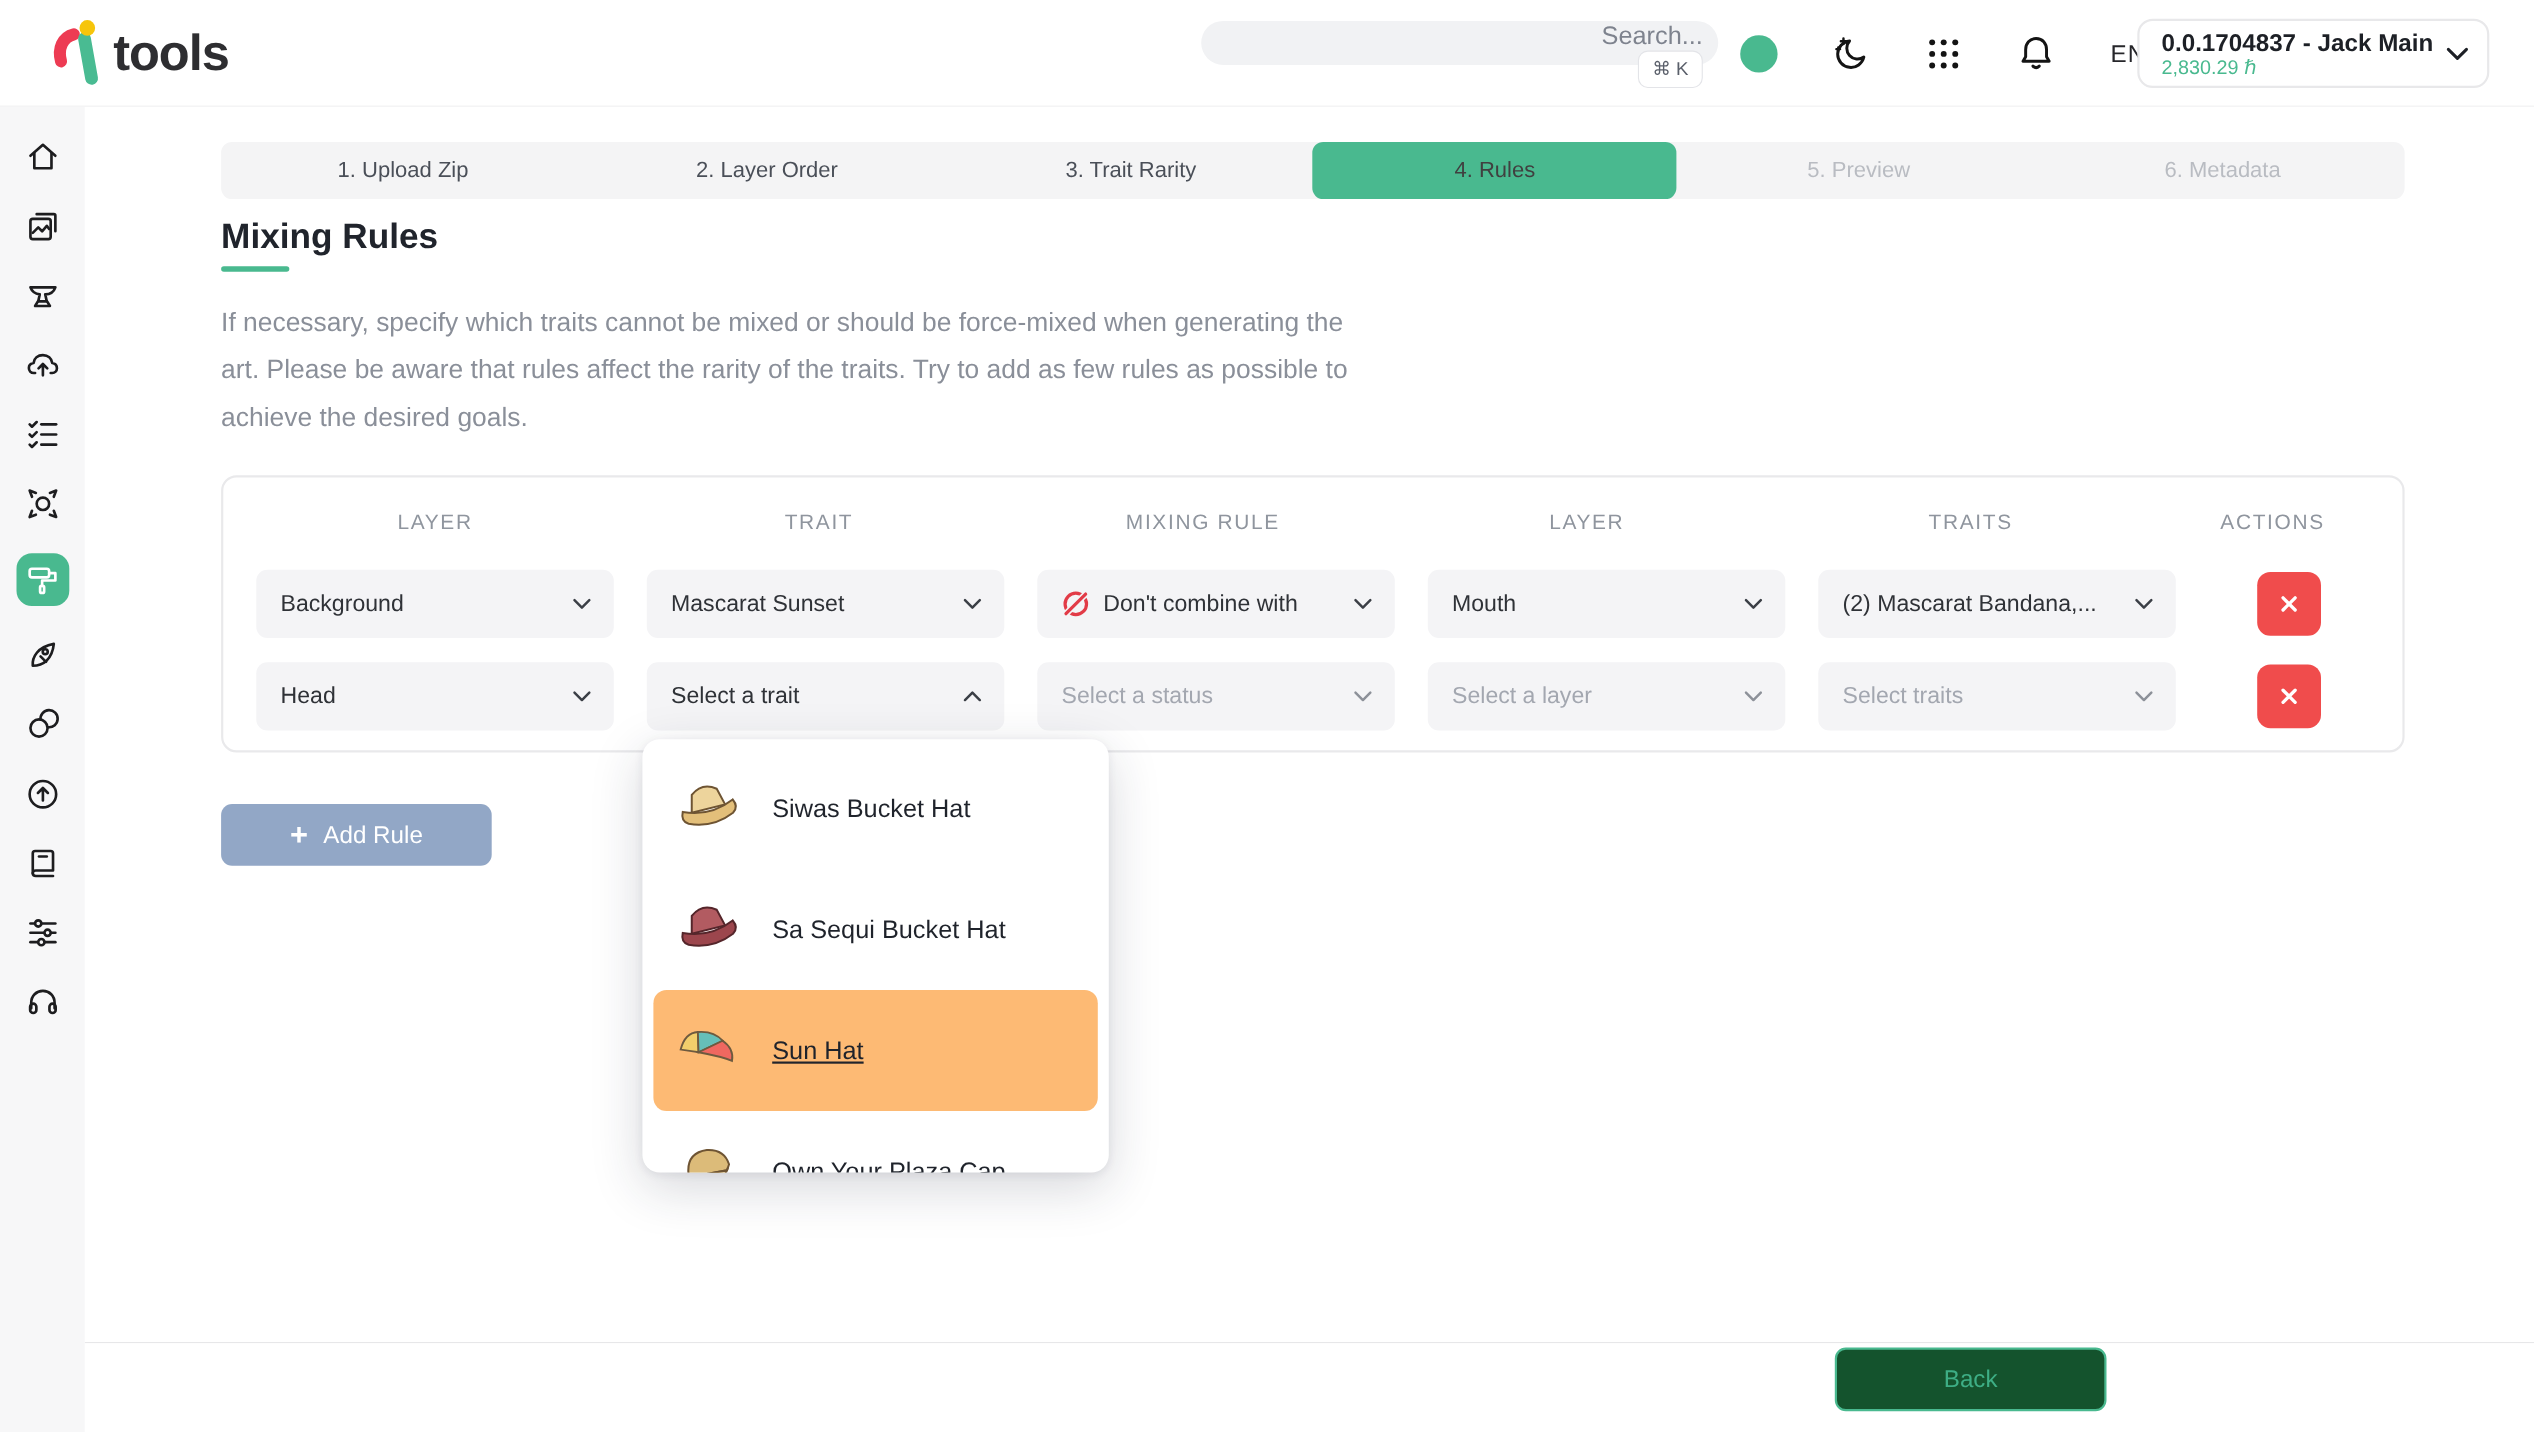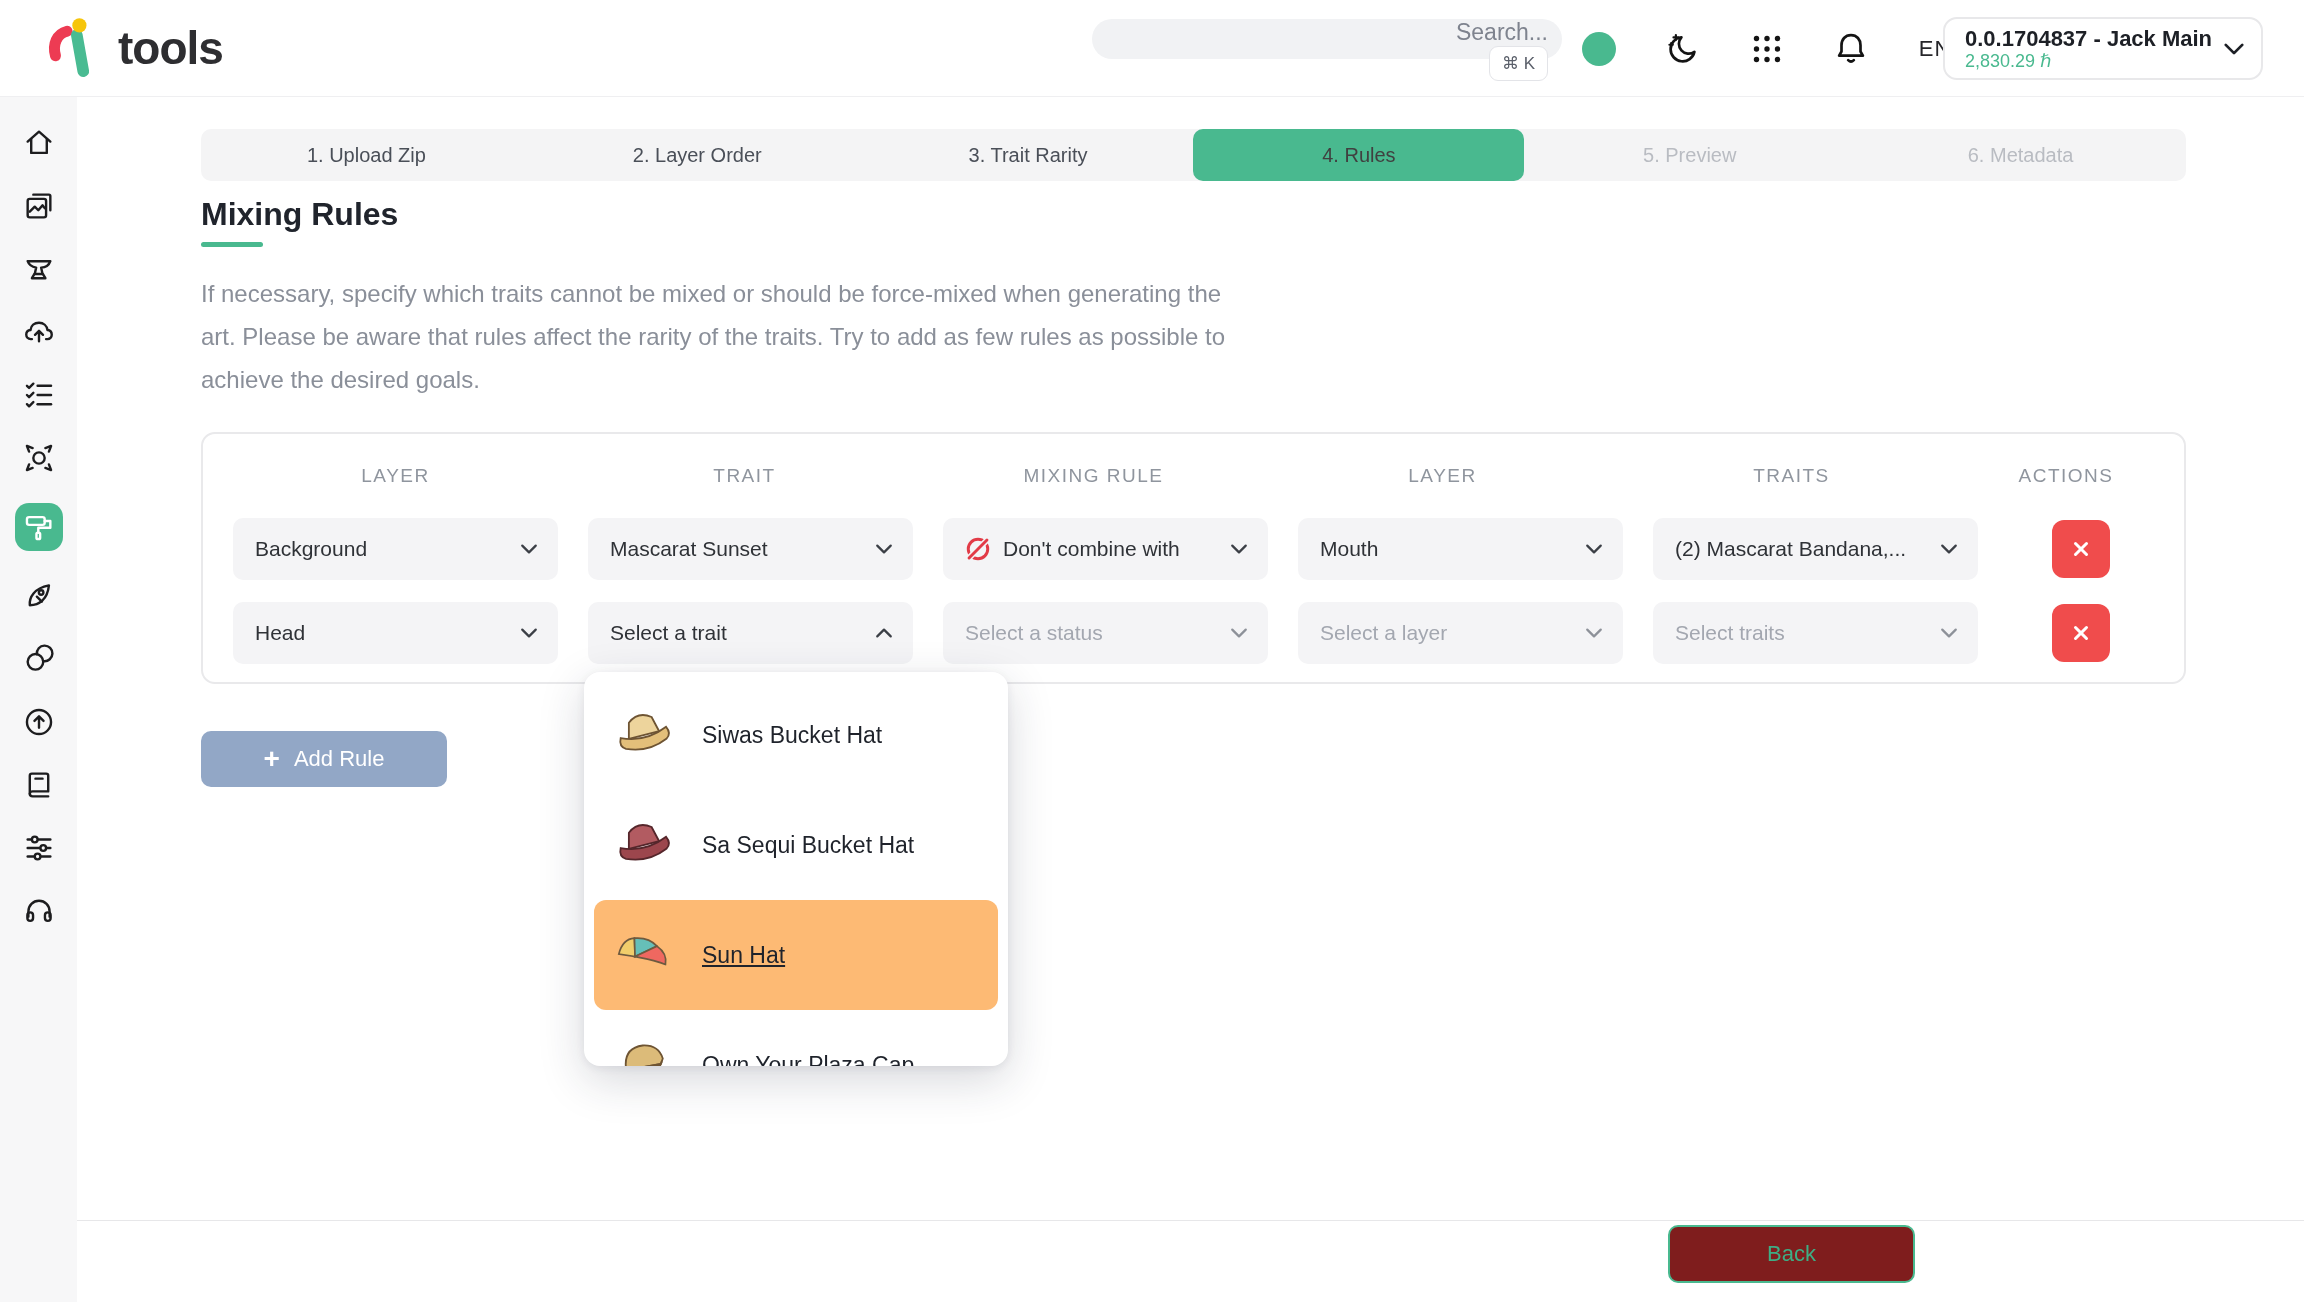--- a/index.html
+++ b/index.html
@@ -6,21 +6,21 @@
   html,body { width:2304px; height:1302px; }
   body {
     font-family:"Liberation Sans","DejaVu Sans",sans-serif;
     background:#ffffff; color:#20242C; position:relative; overflow:hidden;
   }
   svg { display:block; }
 
   
   .app-header{position:absolute;left:0;top:0;width:2304px;height:97px;background:#fff;
     border-bottom:1px solid #efeff1;display:flex;align-items:center;z-index:30;}
-  .brand{display:flex;align-items:center;gap:18px;margin-left:42px;}
+  .brand{display:flex;align-items:center;gap:3px;margin-left:42px;}
   .brand-text{font-size:46px;font-weight:bold;color:#2e2e31;letter-spacing:-1px;}
   .search-box{position:absolute;left:1092px;top:19px;width:470px;height:40px;background:#f1f2f4;
     border-radius:28px;display:flex;align-items:flex-end;padding:0 14px 0 28px;flex-direction:column;}
   .search-ph{color:#7e838e;font-size:23px;flex:1;}
   .kbd{background:#fff;border:1px solid #e3e4e8;border-radius:9px;padding:6px 12px;
     font-size:17px;color:#5a5f6a;}
   .hicons{position:absolute;left:1577px;top:0;height:97px;display:flex;align-items:center;gap:40px;}
   .hicon{width:44px;height:44px;display:flex;align-items:center;justify-content:center;cursor:pointer;}
   .status-dot{width:34px;height:34px;border-radius:50%;}
   .lang{font-size:22px;color:#26262a;letter-spacing:1px;}
@@ -80,21 +80,21 @@
   .dd-item{height:110px;display:flex;align-items:center;border-radius:12px;cursor:pointer;padding:0 14px;}
   .dd-item.hl{background:#fdba74;text-decoration:underline;}
   .dd-icon{width:72px;display:flex;justify-content:center;margin-right:22px;}
   .dd-label{font-size:23px;color:#1f232b;}
 
   
   .footer-bar{position:absolute;left:0;top:1123px;width:2227px;height:82px;background:#fff;
     border-top:1px solid #e7e7e9;}
   .btn{position:absolute;top:4px;height:58px;border-radius:10px;font-size:22px;cursor:pointer;
     font-family:inherit;display:flex;align-items:center;justify-content:center;}
-  .btn-back{left:1591px;width:247px;background:#7f1d1d;border:2px solid #49b98f;color:#3eae85;}
+  .btn-back{left:1591px;width:247px;background:#14532d;border:2px solid #49b98f;color:#3eae85;}
   .btn-continue{left:1867px;width:243px;background:#a6d9c0;border:none;color:#fff;}
 </style>
 </head>
 <body>
 
 <header class="app-header">
   <div class="brand">
     <span>
       <svg width="58" height="62" viewBox="0 0 44 48">
         <path d="M19 11 C11 13 7.5 21 10 30" stroke="#ED3B53" stroke-width="8.5" fill="none" stroke-linecap="round"></path>

